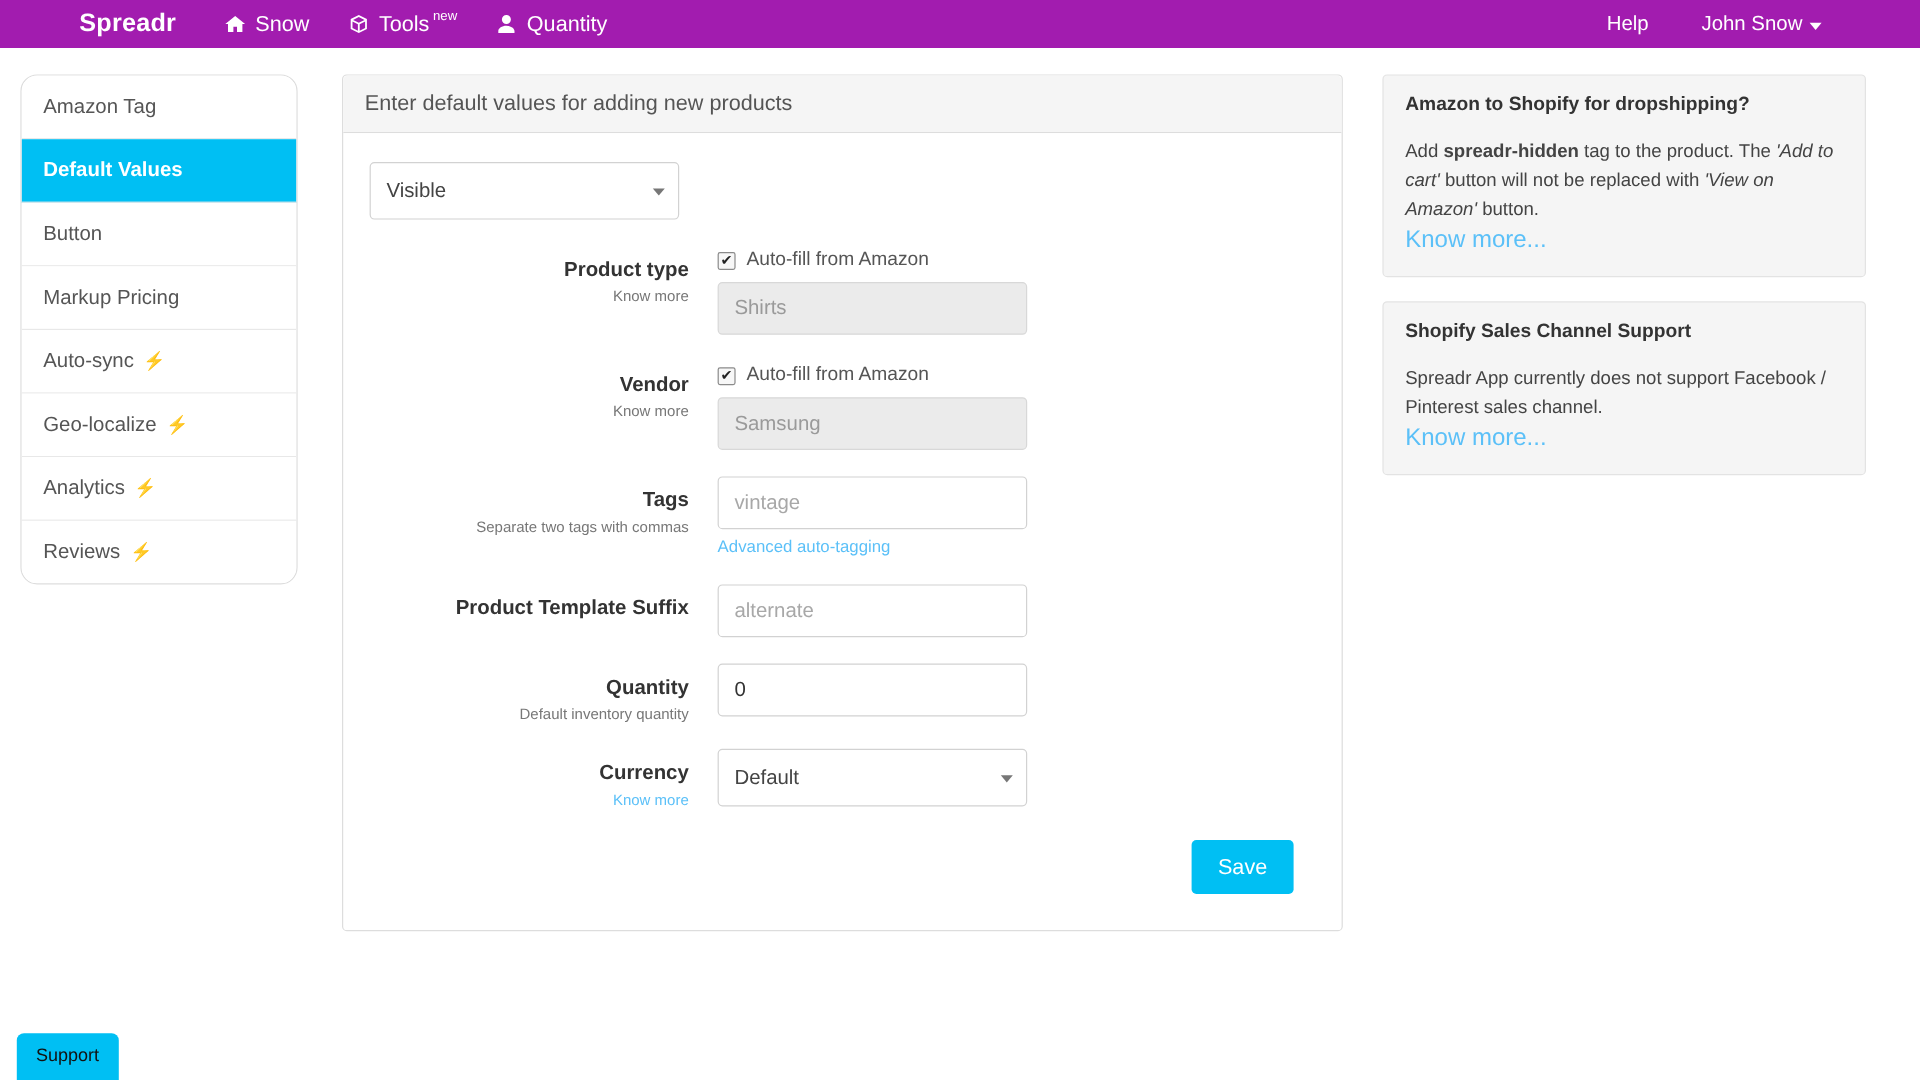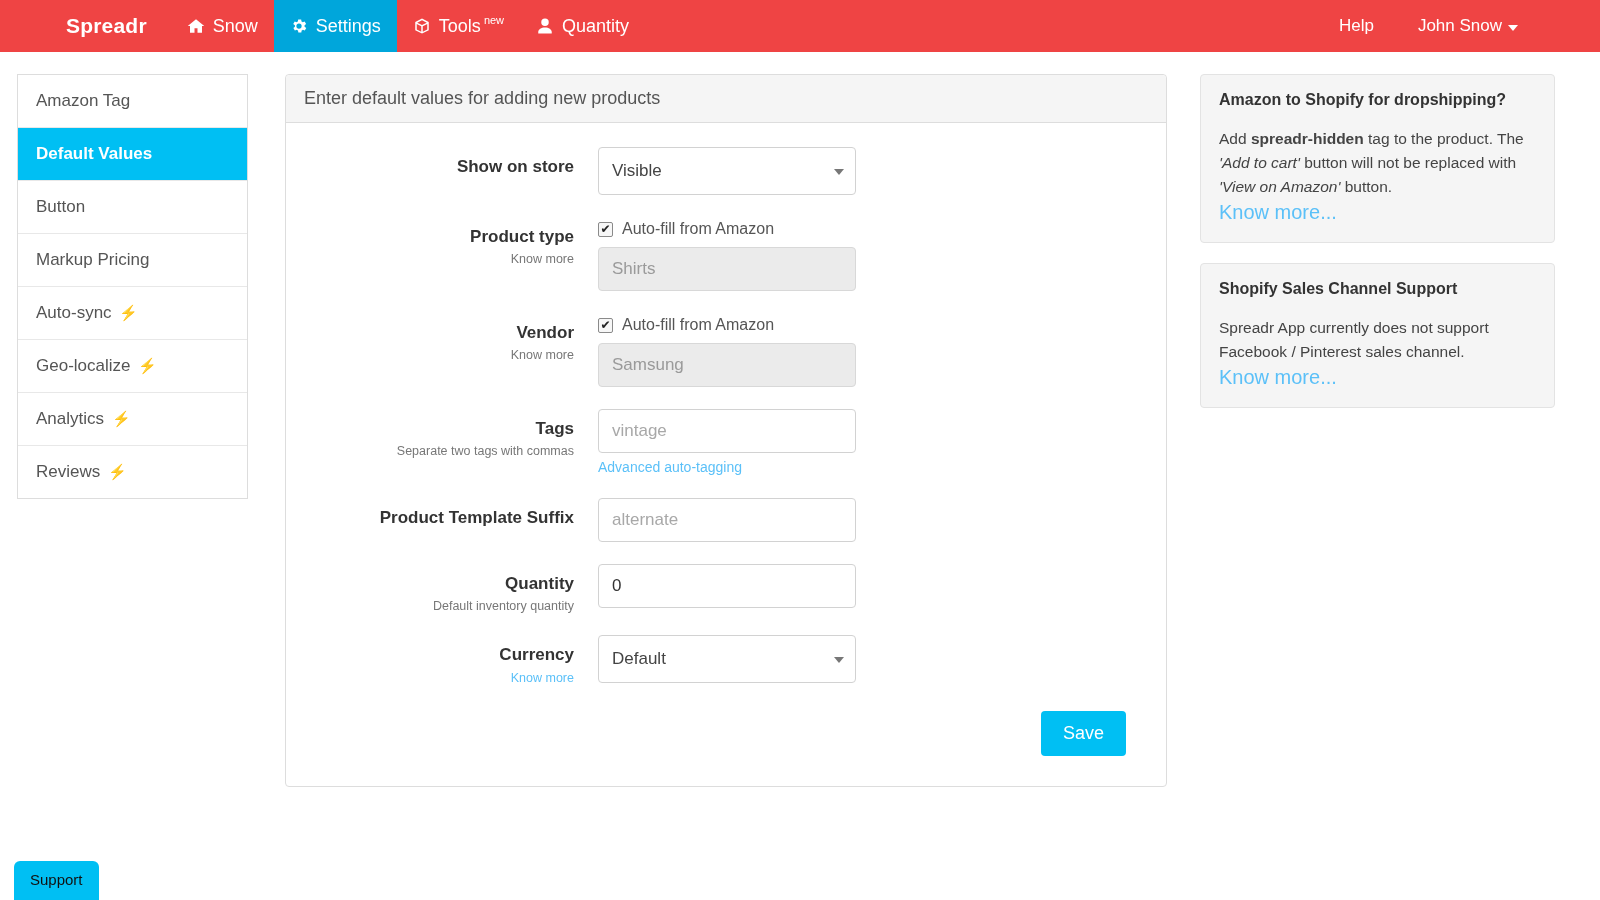--- a/index.html
+++ b/index.html
@@ -6,22 +6,22 @@
   html, body {
     margin: 0; padding: 0;
     width: 1600px; height: 900px;
     background: #ffffff;
     font-family: "Liberation Sans", sans-serif;
     overflow: hidden;
   }
 
   
   .navbar {
-    height: 52px;
-    background: #ef4444;
+    height: 40px;
+    background: #a21caf;
     display: flex;
     align-items: stretch;
     position: relative;
   }
   .nav-brand {
     color: #ffffff;
     font-size: 21px;
     font-weight: bold;
     display: flex; align-items: center;
     padding: 0 24px 0 66px;
@@ -65,26 +65,26 @@
   }
 
   
   .page {
     display: flex;
     padding: 22px 0 0 0;
     align-items: flex-start;
   }
   .col-left  { width: 248px; padding-left: 17px; flex: 0 0 auto; }
   .col-main  { flex: 1 1 auto; padding: 0 33px 0 37px; }
-  .col-right { width: 400px; flex: 0 0 auto; padding-right: 45px; }
+  .col-right { width: 448px; flex: 0 0 auto; padding-right: 45px; }
 
   
   .sidebar {
     border: 1px solid #dddddd;
-    border-radius: 0;
+    border-radius: 14px;
     background: #ffffff;
     overflow: hidden;
   }
   .side-item {
     padding: 16px 18px;
     font-size: 17px;
     color: #555555;
     border-bottom: 1px solid #e8e8e8;
     cursor: pointer;
     background: #ffffff;
@@ -267,28 +267,20 @@
 
     <div class="nav-item">
       <span class="nico">
         <svg width="18" height="18" viewBox="0 0 24 24" fill="#ffffff">
             <path d="M12 3L1 12h3v9h6v-6h4v6h6v-9h3L12 3z"></path>
           </svg>
       </span>
       <span>Snow</span>
     </div>
 
-    <div class="nav-item active">
-      <span class="nico">
-        <svg width="18" height="18" viewBox="0 0 24 24" fill="#ffffff">
-            <path d="M19.4 13a7.8 7.8 0 000-2l2.1-1.6-2-3.5-2.5 1a7.6 7.6 0 00-1.7-1l-.4-2.6h-4l-.4 2.6c-.6.2-1.2.6-1.7 1l-2.5-1-2 3.5L6.6 11a7.8 7.8 0 000 2l-2.1 1.6 2 3.5 2.5-1c.5.4 1.1.8 1.7 1l.4 2.6h4l.4-2.6c.6-.2 1.2-.6 1.7-1l2.5 1 2-3.5L19.4 13zM12 15.5A3.5 3.5 0 1112 8.5a3.5 3.5 0 010 7z"></path>
-          </svg>
-      </span>
-      <span>Settings</span>
-    </div>
 
     <div class="nav-item">
       <span class="nico">
         <svg width="18" height="18" viewBox="0 0 24 24" fill="#ffffff">
             <path d="M12 2L3 6.5v11L12 22l9-4.5v-11L12 2zm0 2.3l6.4 3.2-6.4 3.2-6.4-3.2L12 4.3zM5 9.3l6 3v7.2l-6-3V9.3zm8 10.2v-7.2l6-3v7.2l-6 3z"></path>
           </svg>
       </span>
       <span>Tools</span>
       <span class="nav-badge">new</span>
     </div>
@@ -346,23 +338,20 @@
       </div>
     </div>
   </div>
 
   <div class="col-main">
     <div class="panel">
       <div class="panel-head">Enter default values for adding new products</div>
       <div class="panel-body">
 
         <div class="frow">
-          <div class="flabel">
-            <span class="lab">Show on store</span>
-          </div>
           <div class="fcontrol">
             <div class="sel">
               <span>Visible</span>
               <span class="arrow"></span>
             </div>
           </div>
         </div>
 
         <div class="frow">
           <div class="flabel">

